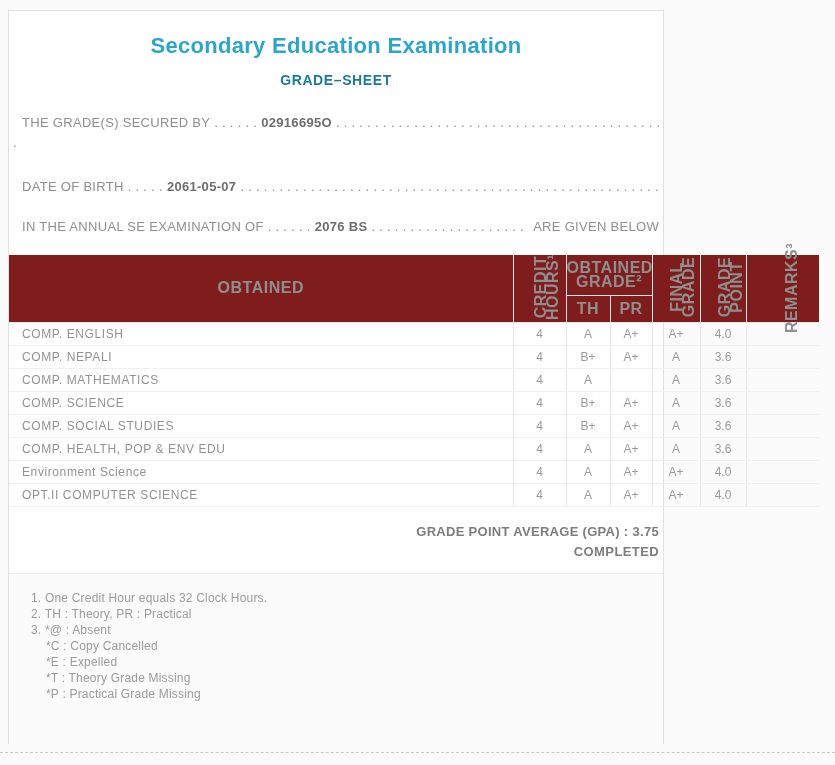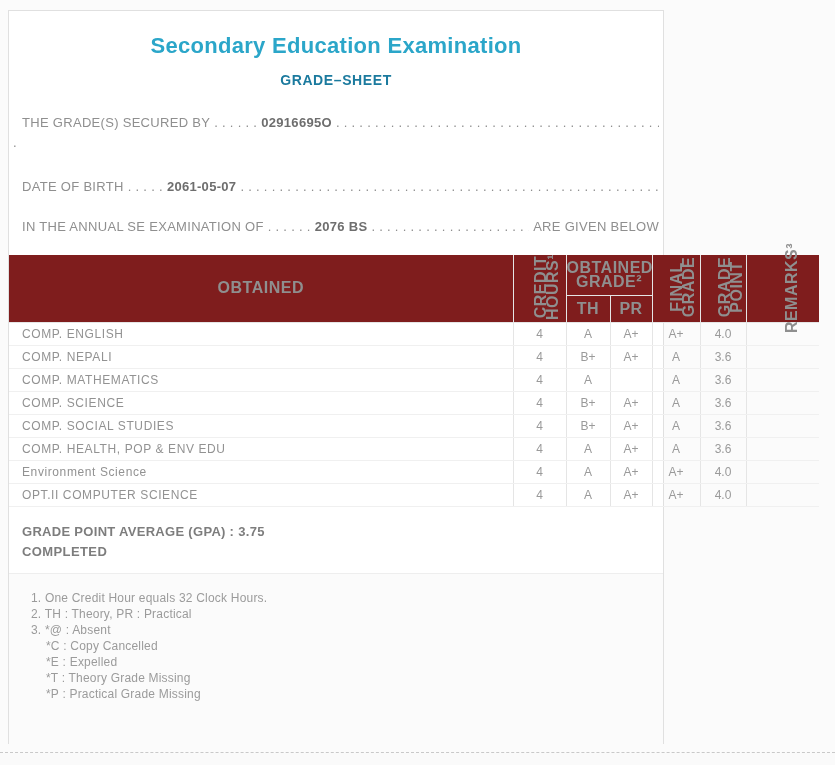--- a/index.html
+++ b/index.html
@@ -68,21 +68,21 @@
   th.sub2{ height:26px; }
   table.grades tbody td{
     height:23px; text-align:center; border-top:1px solid #f0f0f0; border-bottom:1px solid #f0f0f0;
   }
   table.grades tbody td.subj{
     text-align:left; padding-left:13px; letter-spacing:.6px; color:#929292;
   }
   col.c-subj{width:504px;} col.c-cred{width:53px;} col.c-th{width:44px;}
   col.c-pr{width:42px;} col.c-fin{width:48px;} col.c-pt{width:46px;} col.c-rem{width:73px;}
   
-  .summary{ padding:17px 4px 14px 13px; }
+  .summary{ padding:17px 4px 14px 13px; text-align:right; }
   .gpa-line{ font-size:13px; font-weight:bold; color:#7d7d7d; letter-spacing:.3px; }
   .gpa-line .v{ margin-left:4px; }
   .status-line{ margin-top:5px; font-size:13px; font-weight:bold; color:#7d7d7d; letter-spacing:.4px; }
   
   .notes{
     border-top:1px solid #eee; background:#fbfbfb;
     padding:16px 4px 42px 13px;
     font-size:12px; color:#9b9b9b; line-height:16px; letter-spacing:.2px;
   }
   .note{ padding-left:9px; }

